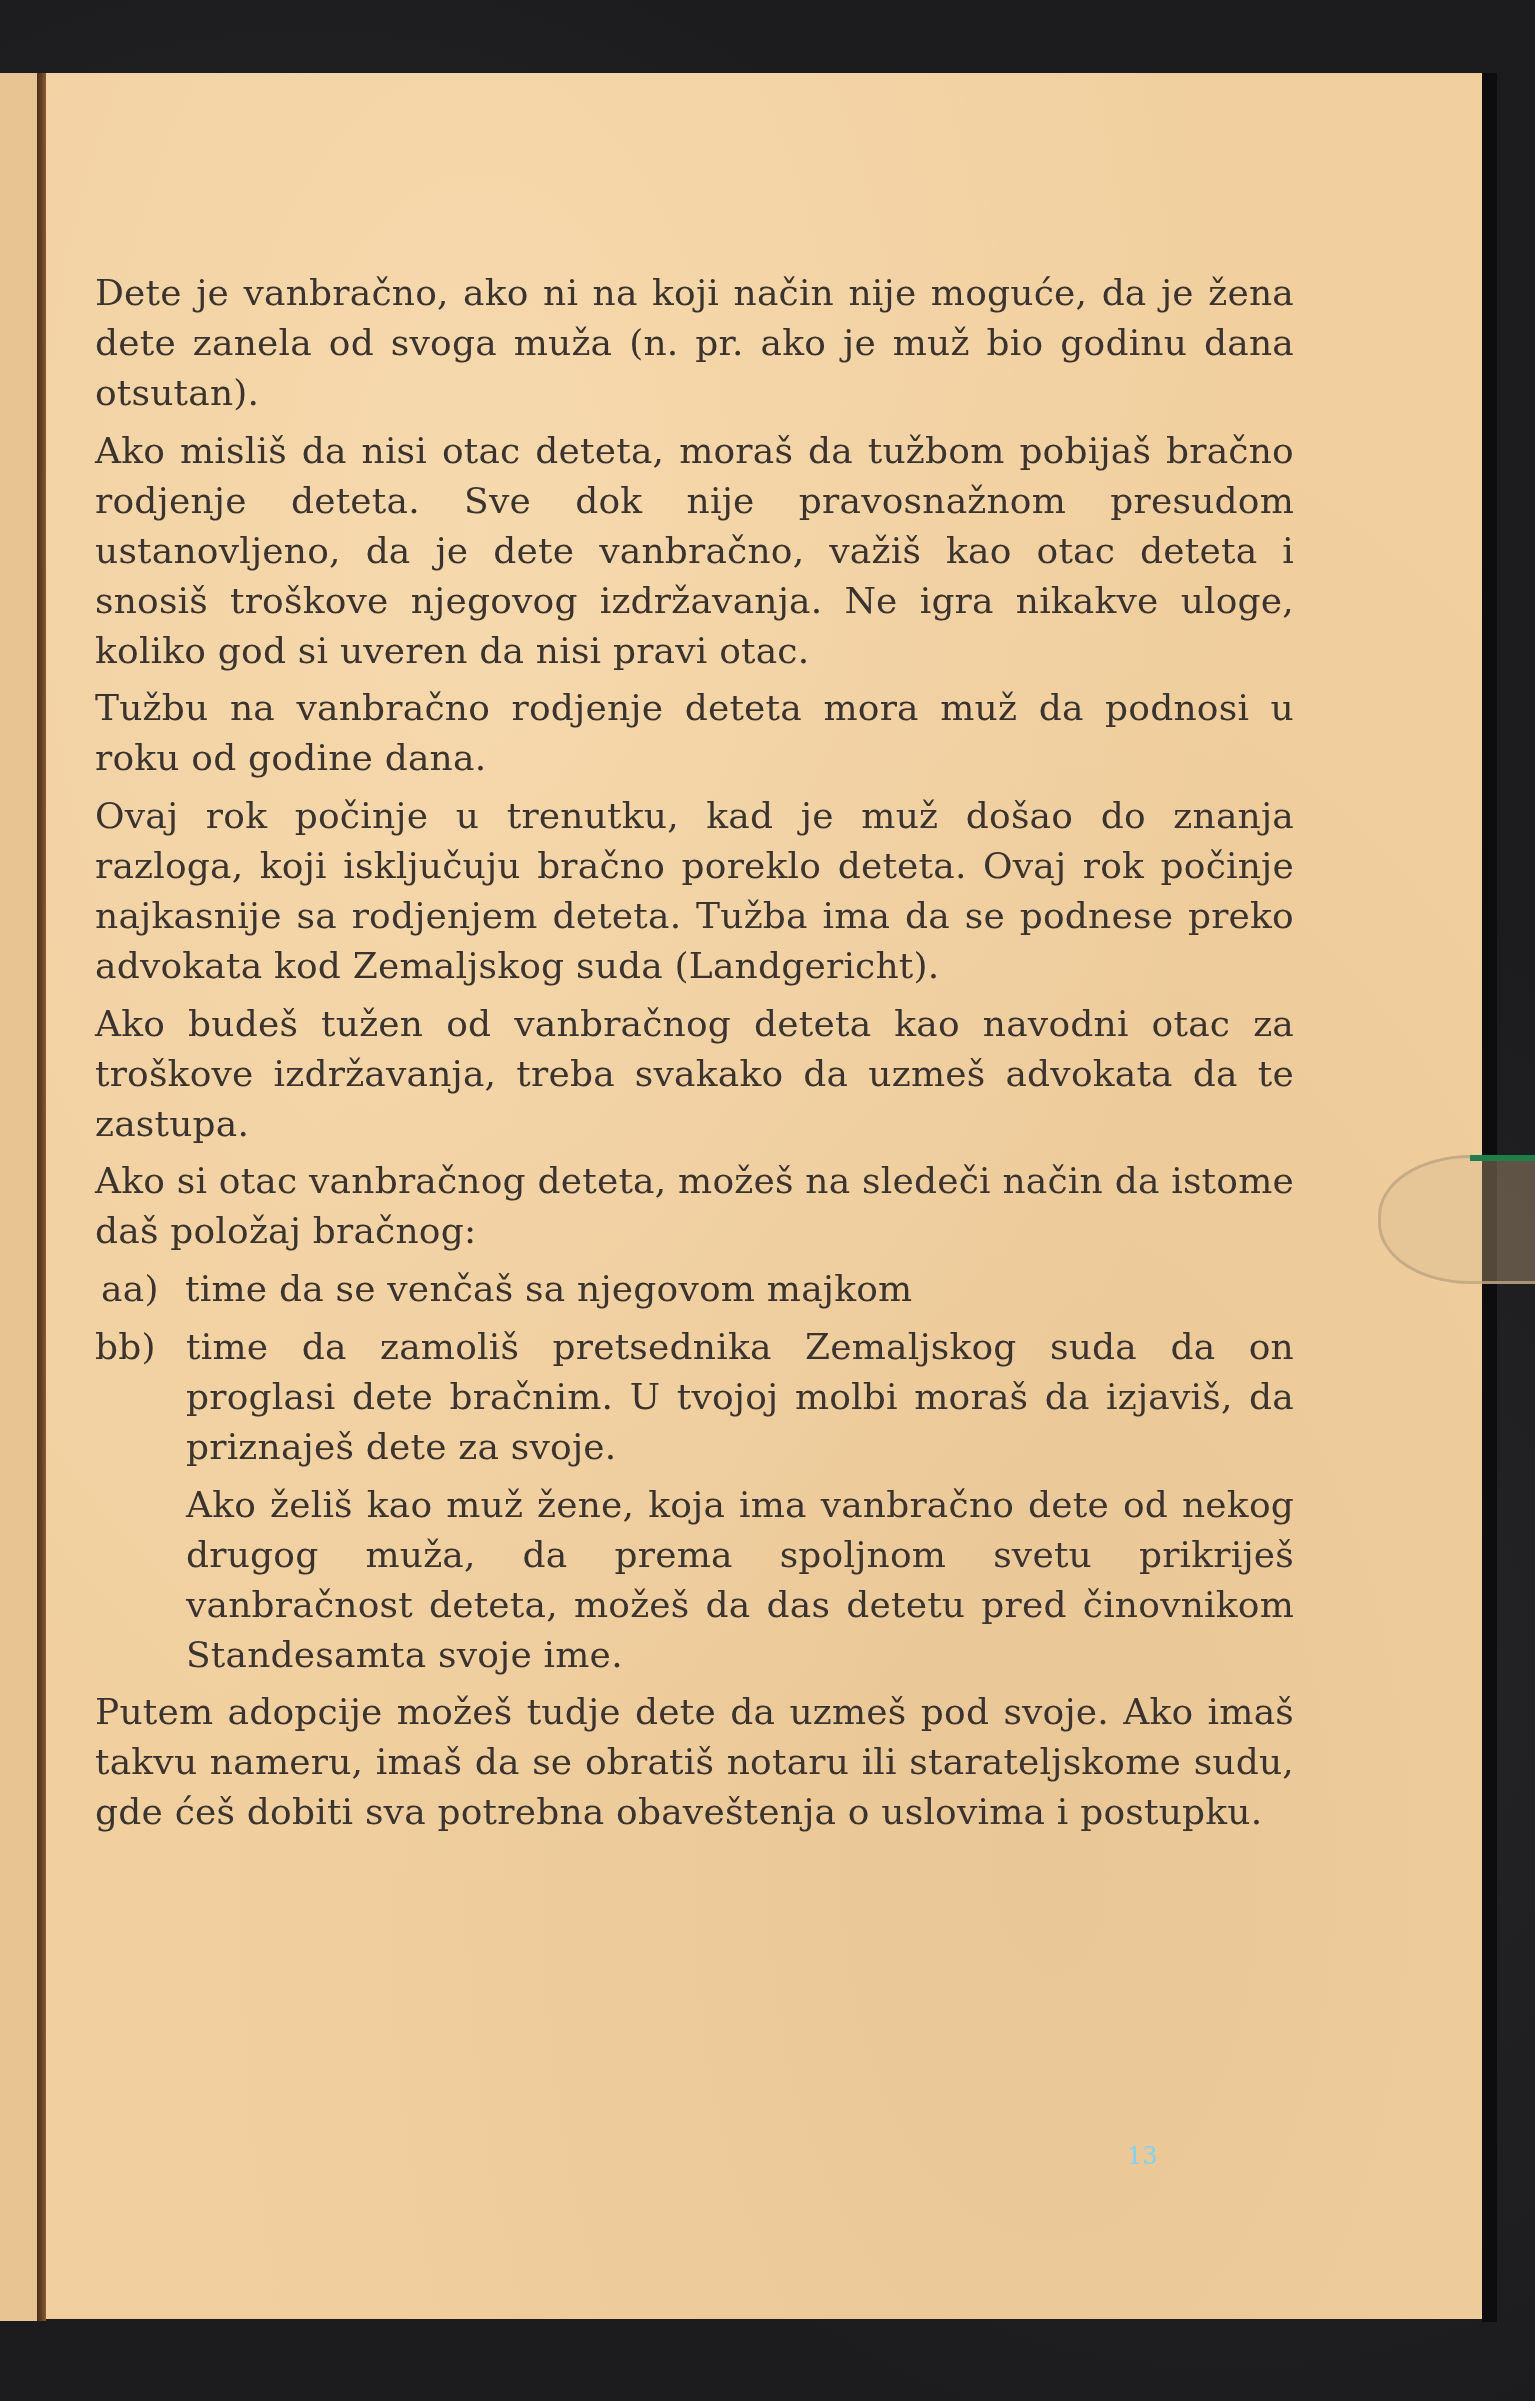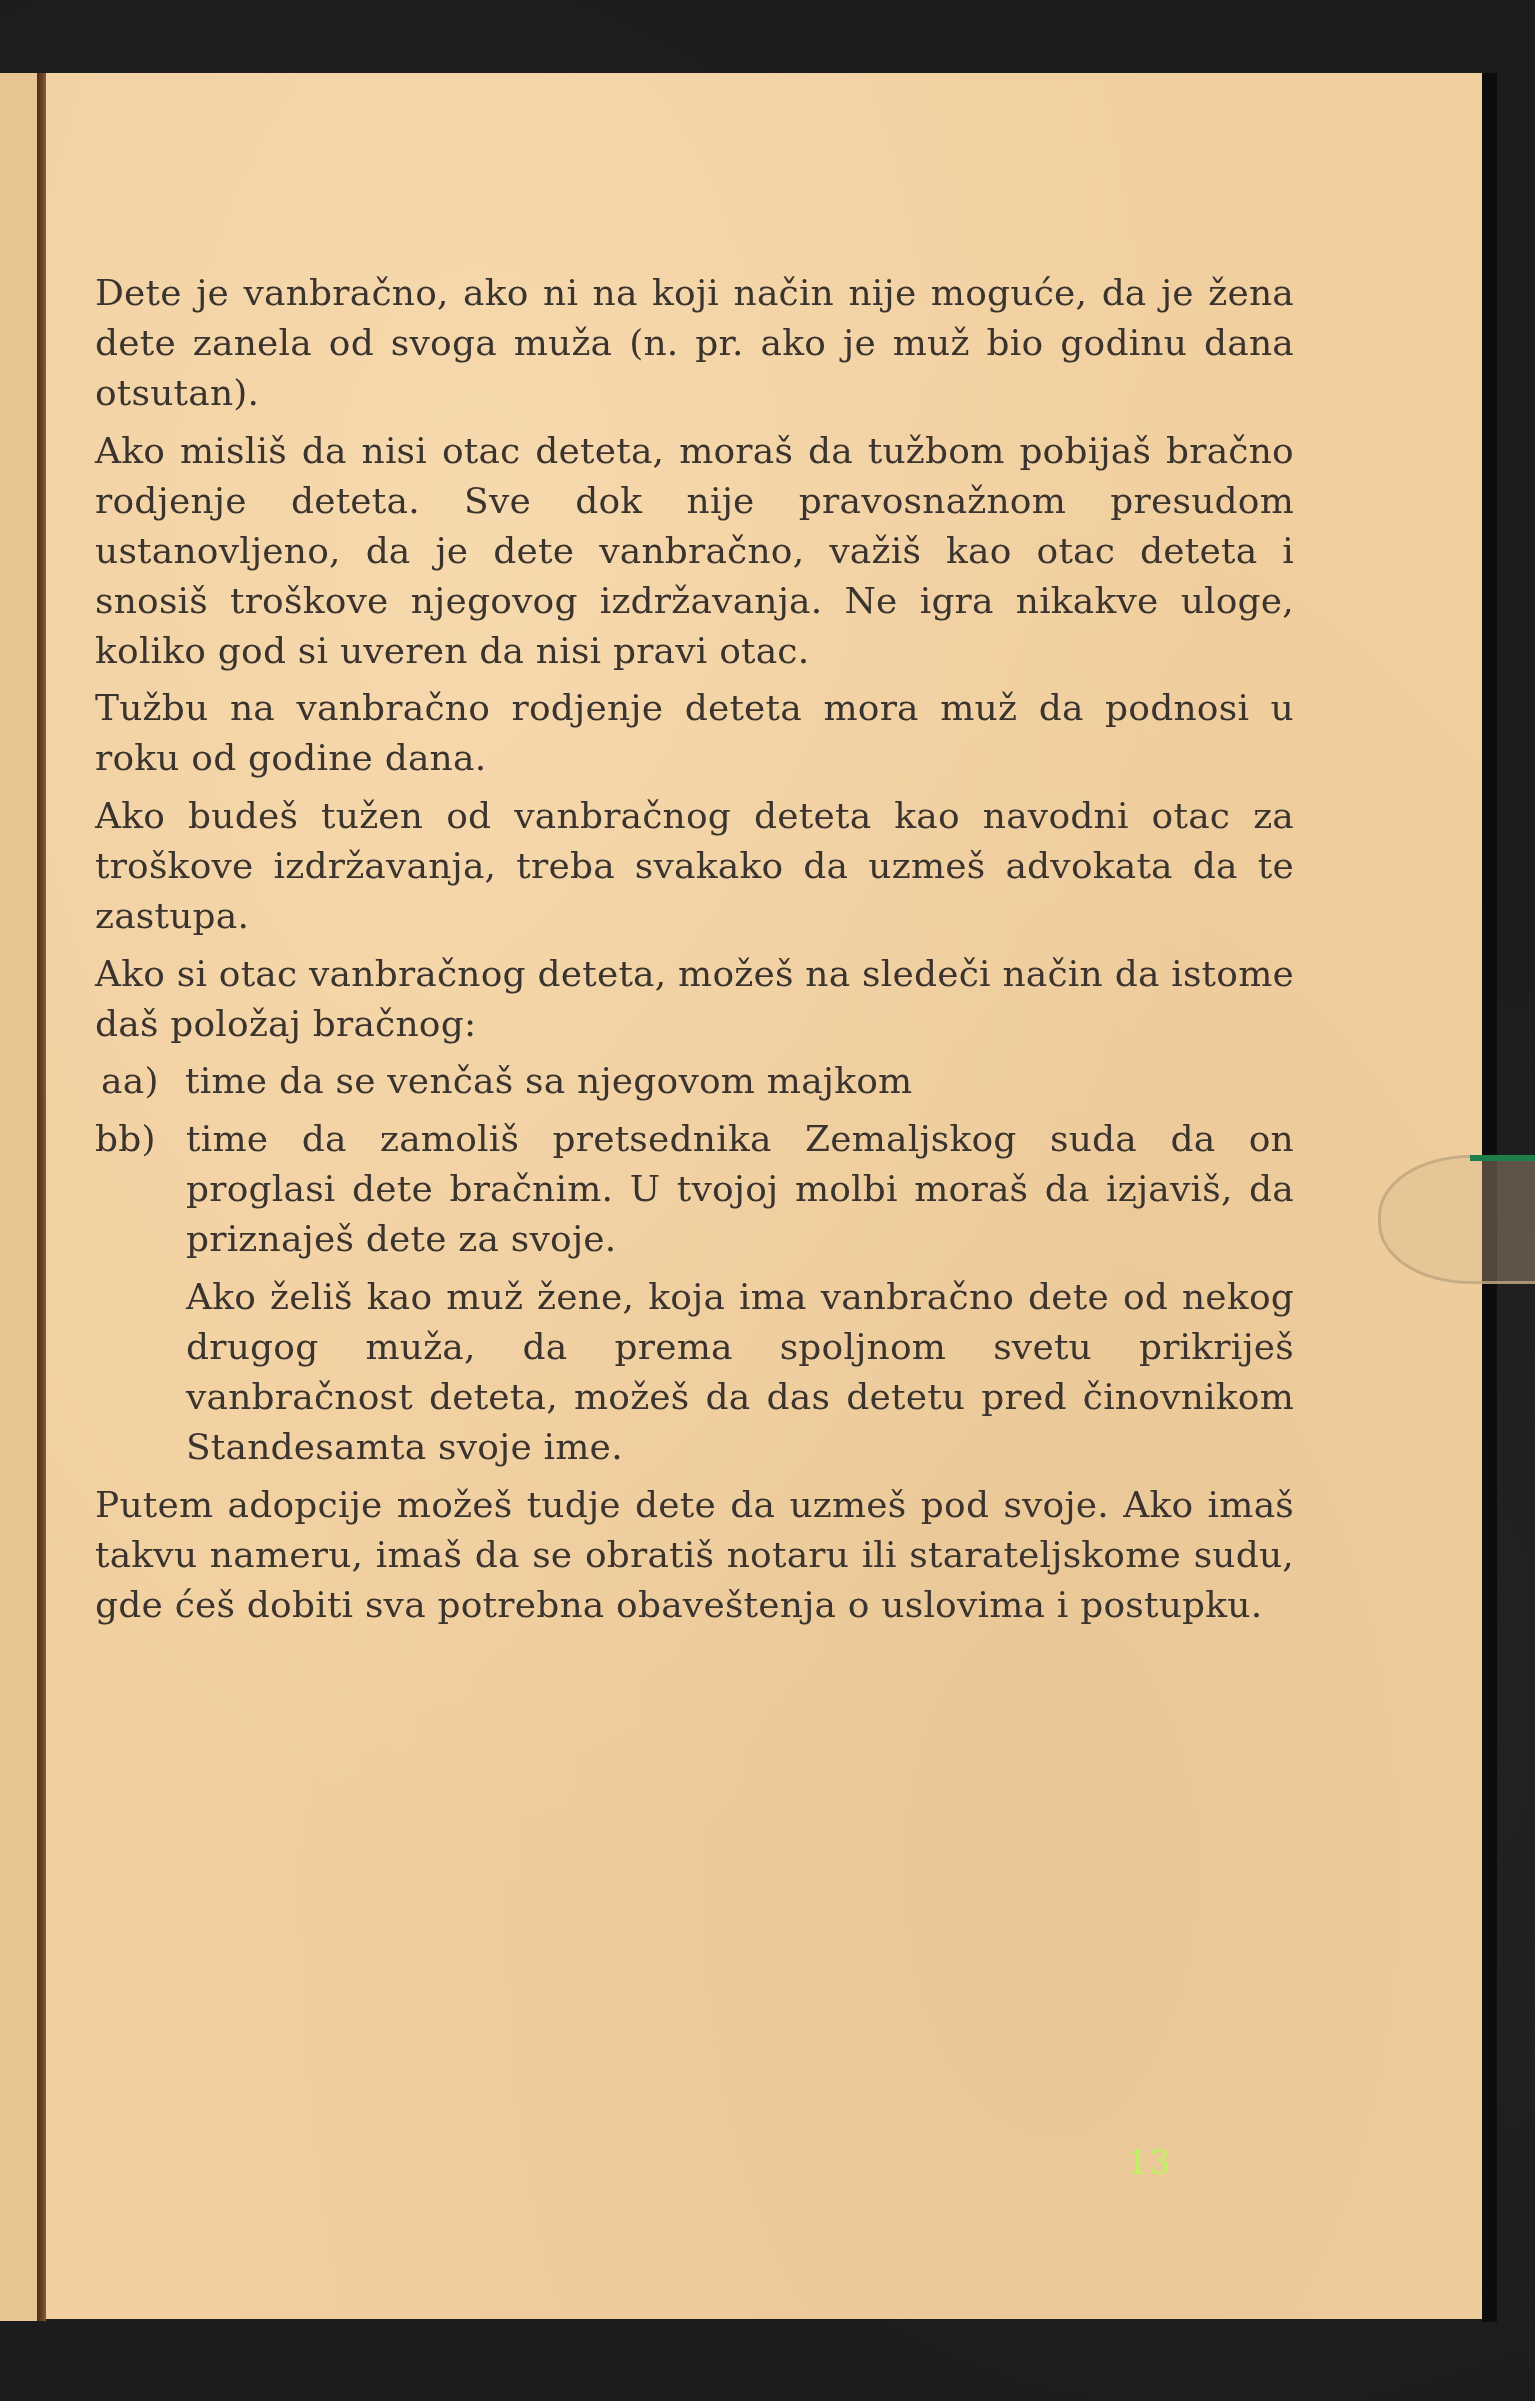--- a/index.html
+++ b/index.html
@@ -54,37 +54,38 @@
   .list-item .marker { width: 91px; flex: none; }
   .list-item .marker.aa { padding-left: 6.1px; width: 84px; }
   .list-item .body { flex: 1; text-align: justify; }
   .indented { margin-left: 91px !important; }
   .heading {
     font-weight: bold; margin: 21.5px 0 10.7px 0 !important;
     font-size: 37px;
   }
   .page-number {
     position: absolute; left: 1127px; top: 2142px;
-    font-family: "DejaVu Serif", serif; font-size: 34px; color: #bef264;
+    font-family: "DejaVu Serif", serif; font-size: 24px; color: #7dd3fc;
   }
 </style>
 </head>
 <body>
 
 <div class="left-page"></div>
 <div class="gutter"></div>
 <div class="page"></div>
 <div class="right-shadow"></div>
 <div class="clip"></div>
 <div class="clip-green"></div>
 
 <div class="text">
   <p>Dete je vanbračno, ako ni na koji način nije moguće, da je žena dete zanela od svoga muža (n. pr. ako je muž bio godinu dana otsutan).</p>
   <p>Ako misliš da nisi otac deteta, moraš da tužbom pobijaš bračno rodjenje deteta. Sve dok nije pravosnažnom presudom ustanovljeno, da je dete vanbračno, važiš kao otac deteta i snosiš troškove njegovog izdržavanja. Ne igra nikakve uloge, koliko god si uveren da nisi pravi otac.</p>
   <p>Tužbu na vanbračno rodjenje deteta mora muž da pod­nosi u roku od godine dana.</p>
+  <p>Ovaj rok počinje u trenutku, kad je muž došao do znanja razloga, koji isključuju bračno poreklo deteta. Ovaj rok počinje najkasnije sa rodjenjem deteta. Tužba ima da se podnese preko advokata kod Zemaljskog suda (Landgericht).</p>
   <p>Ako budeš tužen od vanbračnog deteta kao navodni otac za troškove izdržavanja, treba svakako da uzmeš advo­kata da te zastupa.</p>
   <p>Ako si otac vanbračnog deteta, možeš na sledeči način da istome daš položaj bračnog:</p>
 
   <div class="list-item">
     <span class="marker aa">aa)</span>
     <span class="body">time da se venčaš sa njegovom majkom</span>
   </div>
   <div class="list-item">
     <span class="marker">bb)</span>
     <span class="body">time da zamoliš pretsednika Zemaljskog suda da on proglasi dete bračnim. U tvojoj molbi moraš da izjaviš, da priznaješ dete za svoje.</span>

